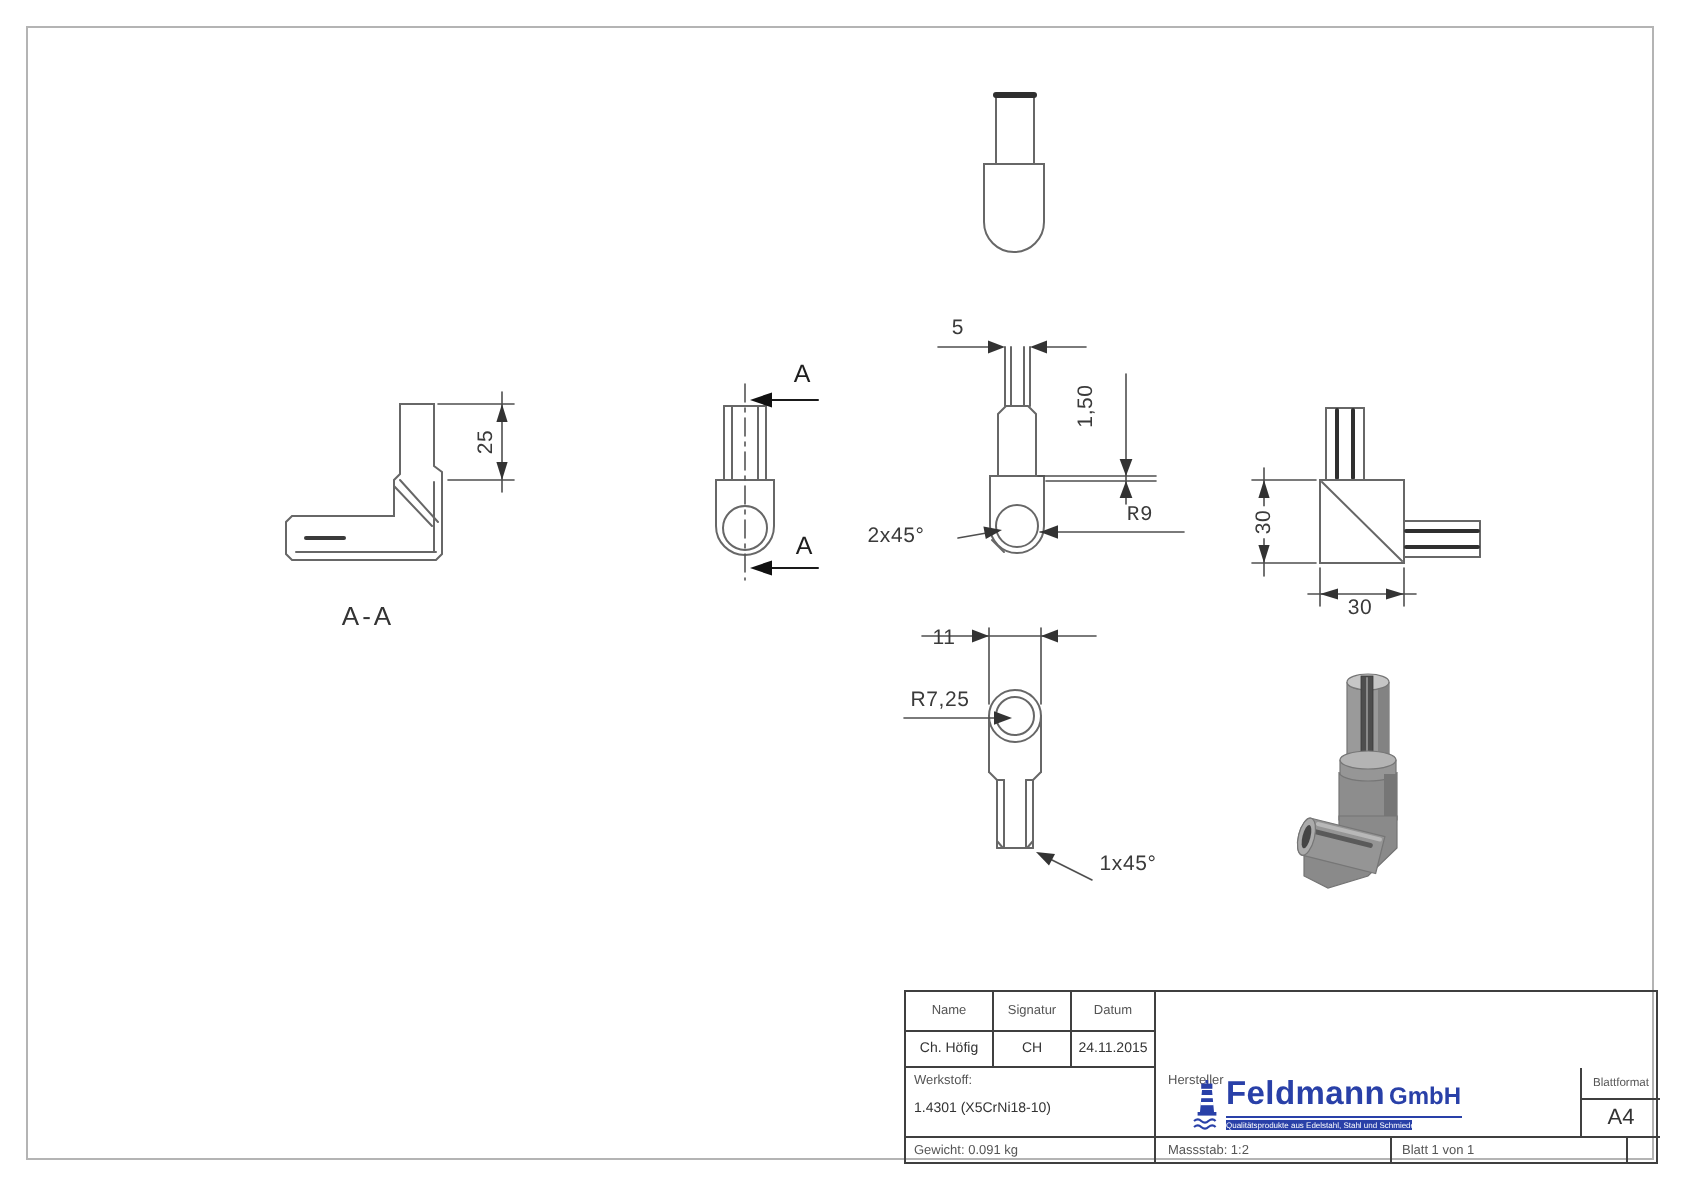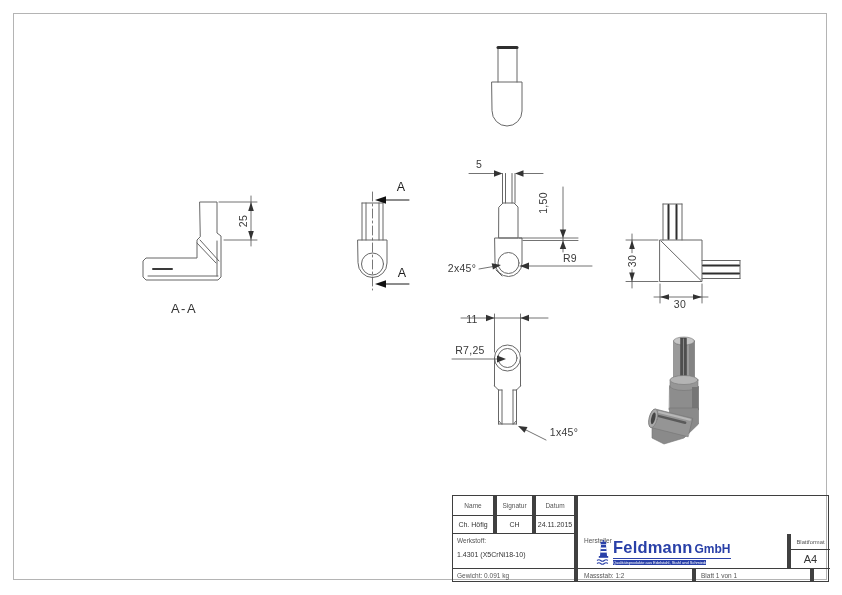--- a/index.html
+++ b/index.html
@@ -18,21 +18,21 @@
   .dim.onln { background:#fff; padding:0 2px; }
   .seclabel { position:absolute; font-size:12.5px; color:#1e1e1e;
               transform:translate(-50%,-50%); }
   .aa { position:absolute; font-size:13px; letter-spacing:1.5px; color:#333;
         transform:translate(-50%,-50%); }
 
   
   .tb { position:absolute; left:452px; top:495px; width:377px; height:87px;
         border:1px solid #3f3f3f; box-sizing:border-box; color:#4a4a4a; }
   .cell { position:absolute; box-sizing:border-box; }
-  .br { border-right:4px solid #404040; }
+  .br { border-right:1px solid #404040; }
   .bb { border-bottom:1px solid #3f3f3f; }
   .lab { font-size:6.5px; color:#555; }
   .ctr { display:flex; align-items:center; justify-content:center;text-align:center; }
   .val { font-size:7px; color:#333; }
   .artnr { position:absolute; left:6px; top:15px; font-size:19px; color:#2e2e2e;
            letter-spacing:.5px; }
   .a4 { font-size:11px; color:#333; }
 
   .logo { position:absolute; left:18px; top:4px; width:160px; height:30px; }
   .logo .mark { position:absolute; left:0; top:2px; }
@@ -191,22 +191,22 @@
       <line x1="654" y1="424" x2="684" y2="424" stroke="#5a5a5a" stroke-width="2.5"></line>
       <ellipse cx="652" cy="427.5" rx="4" ry="9.5" fill="#ababab"></ellipse>
       <ellipse cx="652" cy="427.5" rx="2" ry="6" fill="#454545" stroke="none"></ellipse>
     </g>
   </g>
 </svg>
 
 <span class="dim rot onln" style="left:243px; top:221px;">25</span>
 <span class="dim" style="left:479px; top:164px;">5</span>
 <span class="dim rot" style="left:543px; top:203px;">1,50</span>
-<span class="dim" style="left:570px; top:258px;">R9</span>
-<span class="dim" style="left:462px; top:268px;">2x45°</span>
+<span class="dim" style="left:570px; top:258px;font-family:Liberation Mono, monospace;">R9</span>
+<span class="dim" style="left:448px; top:268px;">2x45°</span>
 <span class="dim rot onln" style="left:632px; top:261px;">30</span>
 <span class="dim" style="left:680px; top:304px;">30</span>
 <span class="dim" style="left:472px; top:319px;text-align:center;">11</span>
 <span class="dim" style="left:470px; top:350px;">R7,25</span>
 <span class="dim" style="left:564px; top:432px;">1x45°</span>
 <span class="seclabel" style="left:401px; top:187px;">A</span>
 <span class="seclabel" style="left:402px; top:273px;">A</span>
 <span class="aa" style="left:184px; top:308px;text-align:right;">A-A</span>
 
 <div class="tb">

